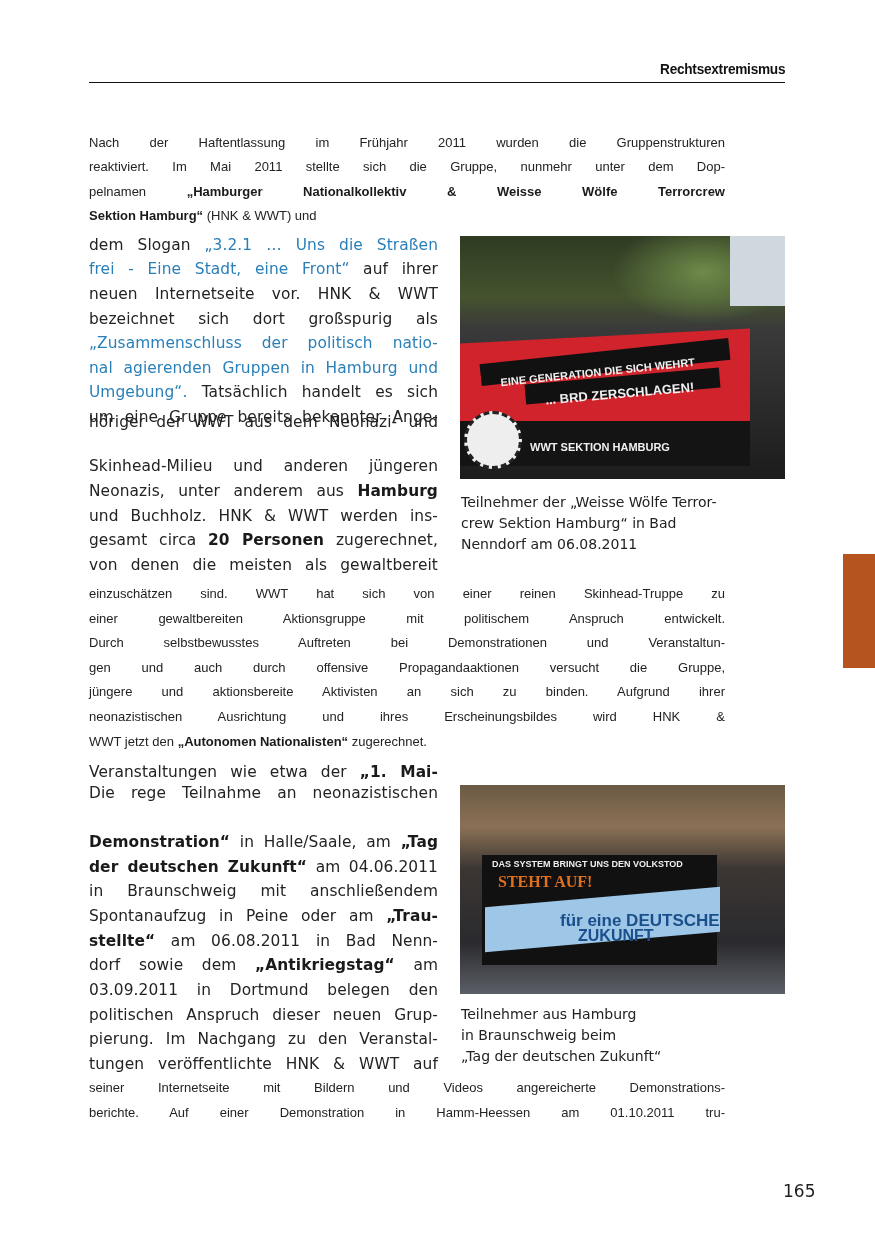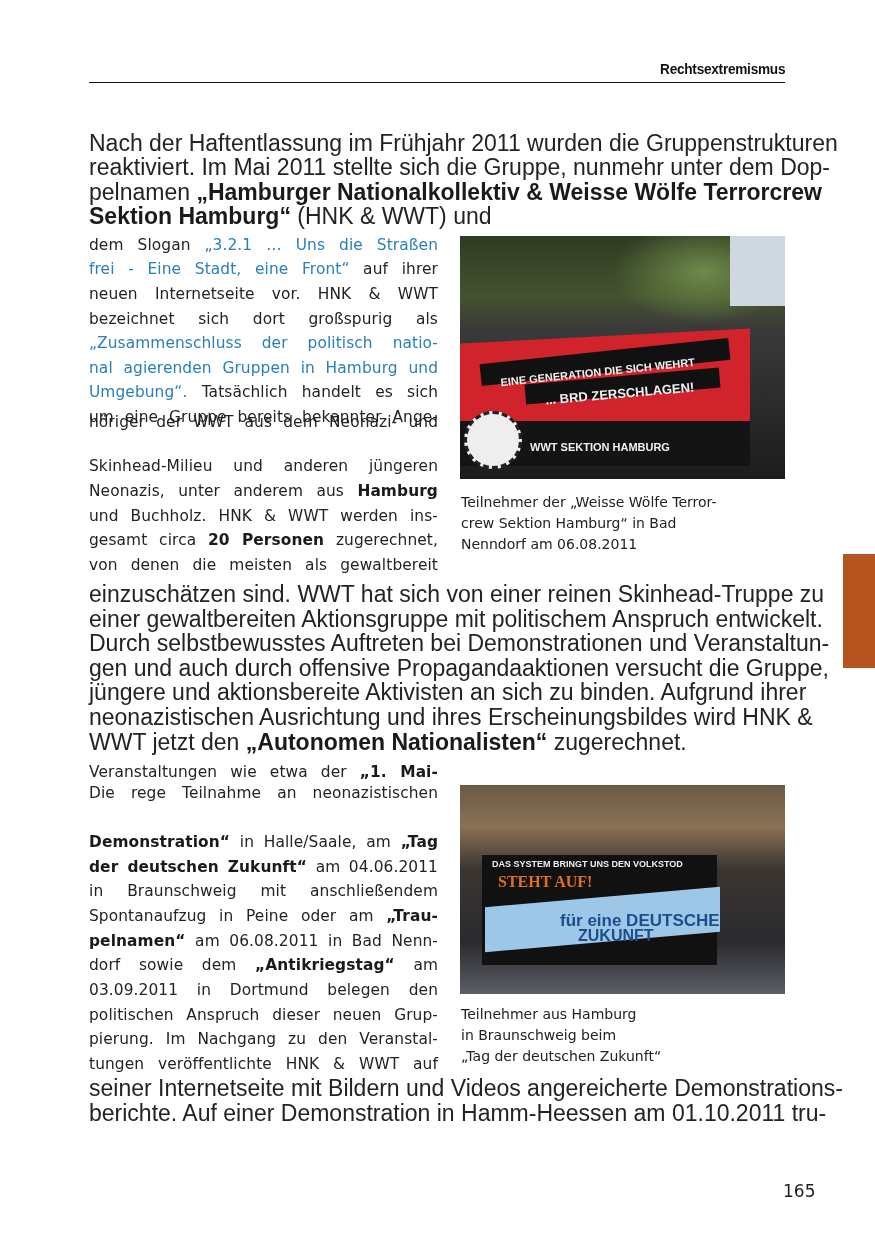--- a/index.html
+++ b/index.html
@@ -10,21 +10,21 @@
   .running-head {
     position: absolute; left: 89px; top: 58px; width: 696px; height: 24px;
     border-bottom: 1.5px solid #111;
   }
   .running-head span {
     position: absolute; right: 0; top: 2px;
     font-family: "Liberation Sans", sans-serif; font-weight: bold; font-size: 15.5px;
     letter-spacing: -0.3px; transform: scaleX(0.88); transform-origin: right center; color: #111;
   }
   .line {
-    position: absolute; left: 89px; font-size: 23px; line-height: 24px; white-space: nowrap;
+    position: absolute; left: 89px; font-size: 13px; line-height: 24px; white-space: nowrap;
     color: #232323;
   }
   .full { width: 636px; text-align: justify; text-align-last: justify; }
   .full.last { text-align-last: left; }
   .narrow { width: 349px; text-align: justify; text-align-last: justify; font-family: "DejaVu Sans", sans-serif; font-size: 15.4px; letter-spacing: 0.1px; }
   .line b { font-weight: bold; color: #1a1a1a; }
   .blue { color: #2a7fb8; }
   .photo {
     position: absolute; left: 460px; width: 325px; overflow: hidden;
   }
@@ -107,21 +107,21 @@
   <div class="caption" style="top:534px">Nenndorf am 06.08.2011</div>
 </div>
 
 <div>
   <div class="line narrow" style="top:781px"><span>Die rege Teilnahme an neonazistischen</span></div>
   <div class="line narrow" style="top:760px"><span>Veranstaltungen wie etwa der </span><b>„1. Mai-</b></div>
   <div class="line narrow" style="top:830px"><b>Demonstration“</b><span> in Halle/Saale, am </span><b>„Tag</b></div>
   <div class="line narrow" style="top:855px"><b>der deutschen Zukunft“</b><span> am 04.06.2011</span></div>
   <div class="line narrow" style="top:879px"><span>in Braunschweig mit anschließendem</span></div>
   <div class="line narrow" style="top:904px"><span>Spontanaufzug in Peine oder am </span><b>„Trau-</b></div>
-  <div class="line narrow" style="top:929px"><b>pelnamen“</b><span> am 06.08.2011 in Bad Nenn-</span></div>
+  <div class="line narrow" style="top:929px"><b>stellte“</b><span> am 06.08.2011 in Bad Nenn-</span></div>
   <div class="line narrow" style="top:953px"><span>dorf sowie dem </span><b>„Antikriegstag“</b><span> am</span></div>
   <div class="line narrow" style="top:978px"><span>03.09.2011 in Dortmund belegen den</span></div>
   <div class="line narrow" style="top:1003px"><span>politischen Anspruch dieser neuen Grup-</span></div>
   <div class="line narrow" style="top:1027px"><span>pierung. Im Nachgang zu den Veranstal-</span></div>
   <div class="line narrow" style="top:1052px"><span>tungen veröffentlichte HNK &amp; WWT auf</span></div>
   <div class="line full" style="top:1076px"><span>seiner Internetseite mit Bildern und Videos angereicherte Demonstrations-</span></div>
   <div class="line full" style="top:1101px"><span>berichte. Auf einer Demonstration in Hamm-Heessen am 01.10.2011 tru-</span></div>
 </div>
 
 <div class="photo photo2">

